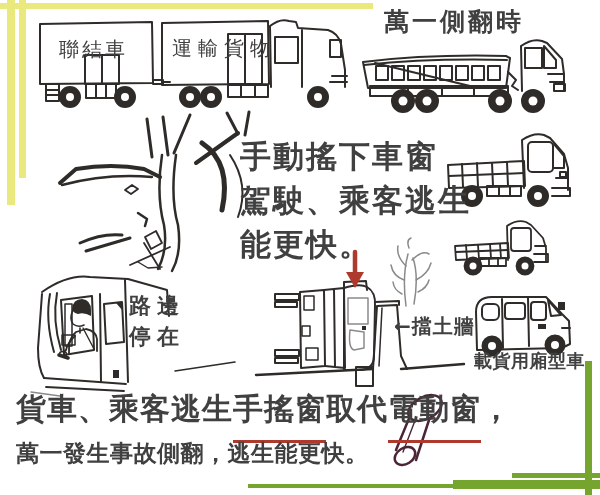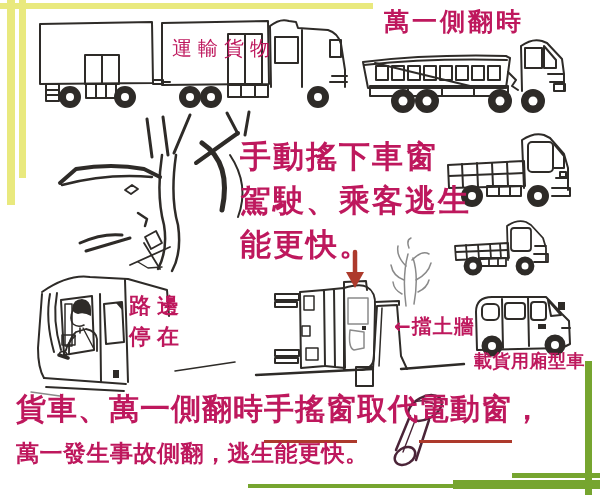--- a/index.html
+++ b/index.html
@@ -9,21 +9,21 @@
   html,body{margin:0;padding:0;}
   body{background:#d8d8d8;font-family:"DejaVu Sans",sans-serif;}
   .page{
     position:relative;width:600px;height:495px;background:var(--paper);
     overflow:hidden;color:#3b3735;
   }
   .abs{position:absolute;}
   .deco{position:absolute;}
   .yellow{background:var(--yellow);}
   .green{background:var(--green);}
-  .hand{color:#be185d;white-space:nowrap;line-height:1;}
+  .hand{color:#404040;white-space:nowrap;line-height:1;}
   .u-red{border-bottom:3px solid var(--red);padding-bottom:14px;}
   svg{display:block;overflow:visible;}
   .cap-rollover{left:384px;top:9px;font-size:25px;letter-spacing:3px;font-weight:600;}
   .lbl-trailer{left:59px;top:39px;font-size:20px;letter-spacing:3px;}
   .lbl-cargo{left:172px;top:38px;font-size:20px;letter-spacing:6px;}
   .center-note{left:240px;top:134px;font-size:31px;line-height:44px;letter-spacing:2px;font-weight:600;}
   .roadside-note{left:129px;top:290px;font-size:22px;line-height:31px;letter-spacing:6px;font-weight:600;}
   .lbl-wall{left:394px;top:316px;font-size:20px;letter-spacing:1px;font-weight:600;}
   .lbl-van{left:474px;top:352px;font-size:18px;letter-spacing:0.5px;font-weight:600;}
   .bottom1{left:16px;top:394px;font-size:30px;letter-spacing:1px;font-weight:600;}
@@ -272,32 +272,33 @@
   <svg class="abs" style="left:388px;top:390px;" width="64" height="86" viewBox="0 0 64 86" fill="#ffffff" stroke="var(--maroon)" stroke-width="2.5" stroke-linecap="round" stroke-linejoin="round">
     <ellipse cx="37" cy="18" rx="18" ry="11" transform="rotate(-28 37 18)"></ellipse>
     <path d="M22,26 L8,60 M41,30 L28,70"></path>
     <ellipse cx="17" cy="66" rx="11" ry="8" transform="rotate(-32 17 66)"></ellipse>
     <path d="M28,28 L15,62" stroke-width="1.4"></path>
     <path d="M24,13 Q34,8 46,14" stroke-width="1.6" fill="none"></path>
   </svg>
 
   <div class="abs hand cap-rollover">萬一側翻時</div>
 
+  <div class="abs hand lbl-trailer">聯結車</div>
   <div class="abs hand center-note">
     <div>手動搖下車窗</div>
     <div>駕駛、乘客逃生</div>
     <div>能更快。</div>
   </div>
 
   <div class="abs hand lbl-cargo">運輸貨物</div>
 
   <div class="abs hand roadside-note">
     <div>路邊</div>
     <div>停在</div>
   </div>
 
   <div class="abs hand lbl-wall">←擋土牆</div>
   <div class="abs hand lbl-van">載貨用廂型車</div>
 
-  <div class="abs hand bottom1"><span>貨車、萬一側翻時</span><span class="u-red">手搖窗</span><span>取代</span><span class="u-red">電動窗</span><span>，</span></div>
+  <div class="abs hand bottom1"><span>貨車、乘客逃生</span><span class="u-red">手搖窗</span><span>取代</span><span class="u-red">電動窗</span><span>，</span></div>
   <div class="abs hand bottom2">萬一發生事故側翻，逃生能更快。</div>
 
 </div>
 
 </body></html>

